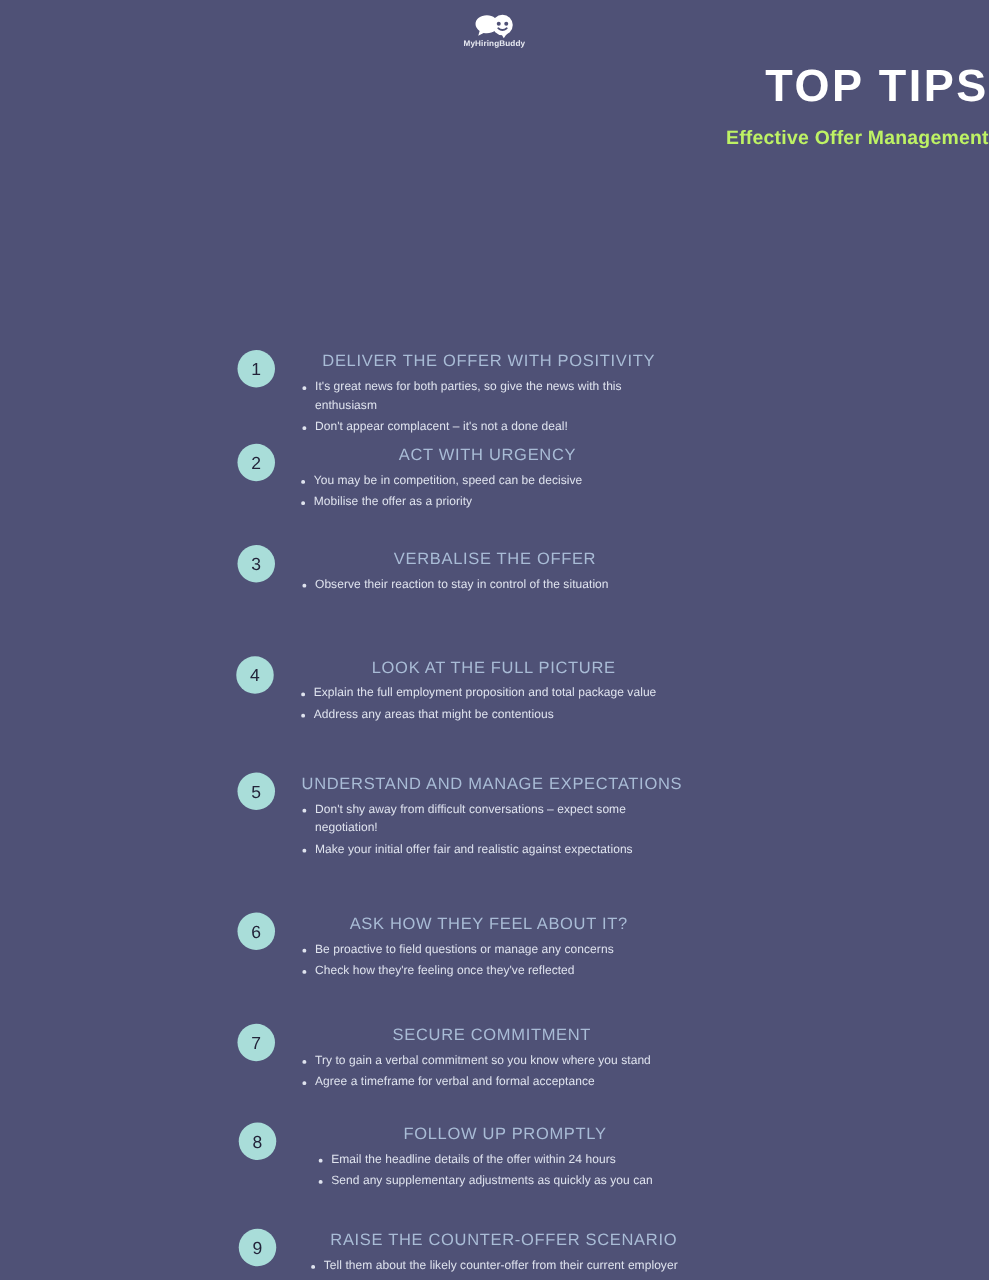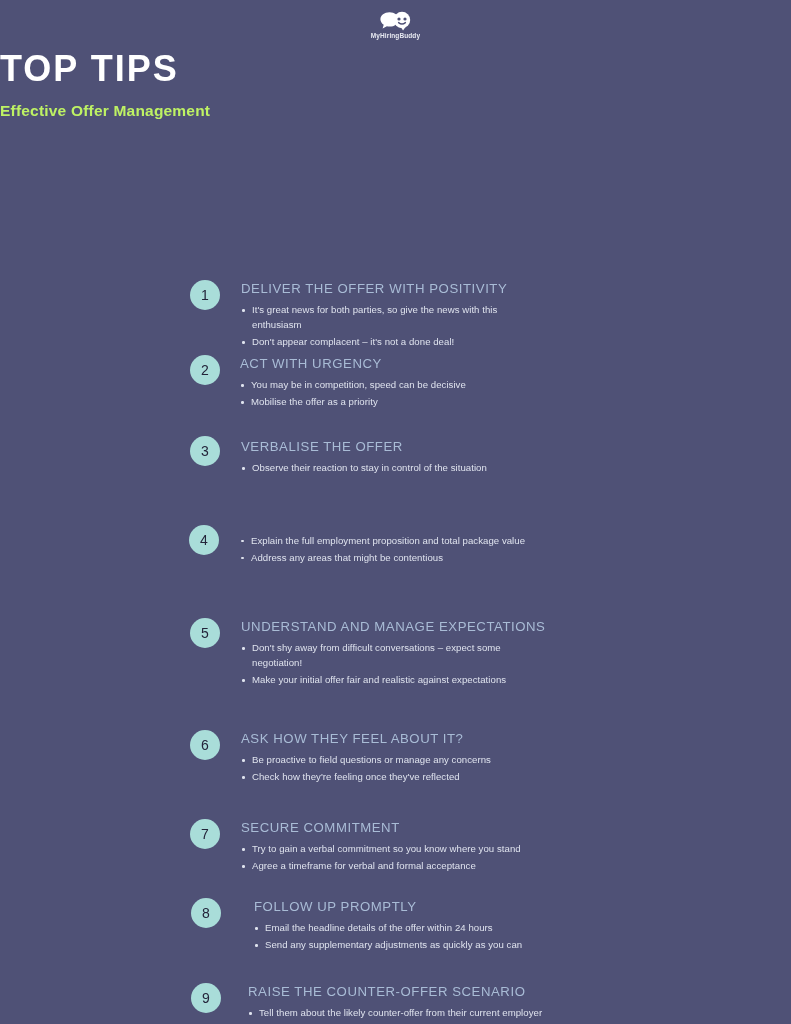--- a/index.html
+++ b/index.html
@@ -15,21 +15,21 @@
   .poster {
     position: relative;
     width: 791px;
     height: 1024px;
     background: #4f5176;
   }
 
   
   .header {
     padding-top: 6px;
-    text-align: left;
+    text-align: right;
   }
 
   .logo-wrap {
     display: flex;
     flex-direction: column;
     align-items: center;
     justify-content: center;
     height: 38px;
   }
 
@@ -94,20 +94,21 @@
     flex: 1 1 auto;
   }
 
   .tip-heading {
     font-size: 13.2px;
     font-weight: 400;
     color: #a9bcd6;
     letter-spacing: 0.55px;
     line-height: 1.1;
     text-transform: uppercase;
+    text-align: center;
   }
 
   .tip-points {
     list-style: none;
     margin-top: 7px;
   }
 
   .tip-points li {
     position: relative;
     font-size: 9.6px;
@@ -179,20 +180,21 @@
         <div class="tip-body" style="position: absolute; left: 241px; top: 4px; width: 310px;">
           <div class="tip-heading">VERBALISE THE OFFER</div>
           <ul class="tip-points">
             <li>Observe their reaction to stay in control of the situation</li>
           </ul>
         </div>
       </div>
       <div class="tip" style="position: absolute; left: 0px; top: 383px; width: 791px;">
         <div class="badge" style="position: absolute; left: 189px; top: 0px;">4</div>
         <div class="tip-body" style="position: absolute; left: 240px; top: 2px; width: 310px;">
+          <div class="tip-heading">LOOK AT THE FULL PICTURE</div>
           <ul class="tip-points">
             <li>Explain the full employment proposition and total package value</li>
             <li>Address any areas that might be contentious</li>
           </ul>
         </div>
       </div>
       <div class="tip" style="position: absolute; left: 0px; top: 476px; width: 791px;">
         <div class="badge" style="position: absolute; left: 190px; top: 0px;">5</div>
         <div class="tip-body" style="position: absolute; left: 241px; top: 2px; width: 305px;">
           <div class="tip-heading">UNDERSTAND AND MANAGE EXPECTATIONS</div>

